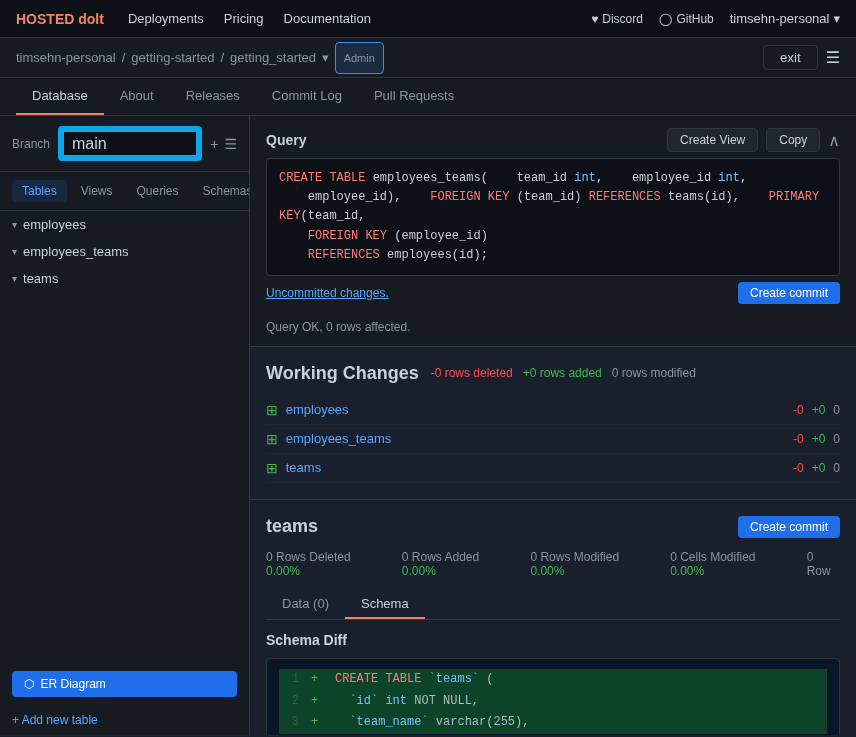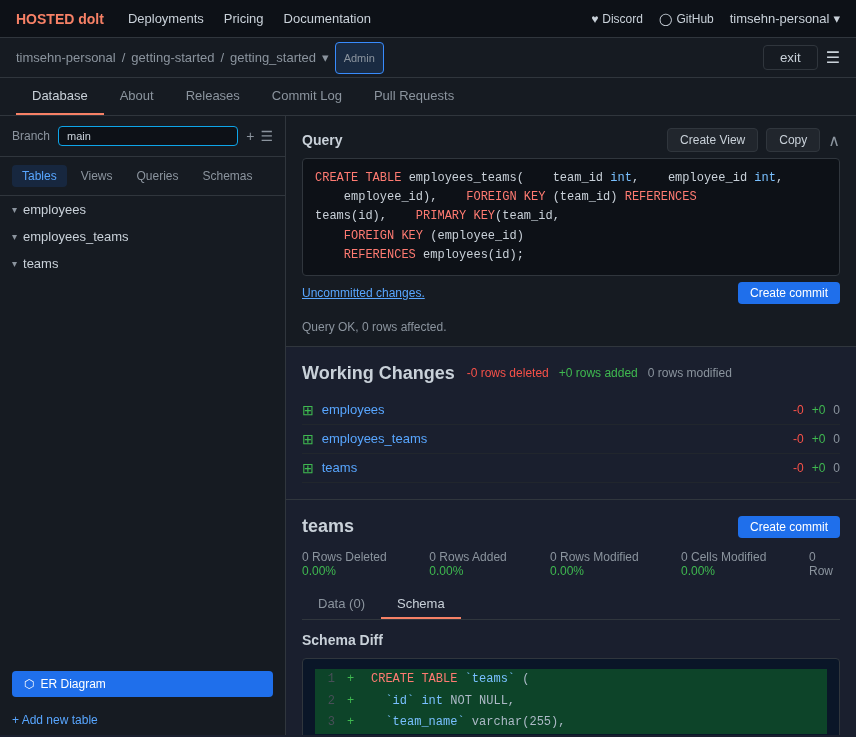--- a/index.html
+++ b/index.html
@@ -59,43 +59,43 @@
       border-bottom: 2px solid transparent;
       white-space: nowrap;
     }
     .main-tab.active { color: #c9d1d9; border-bottom: 2px solid #f78166; }
 
     
     .app-body { display: flex; height: calc(737px - 118px); }
 
     
     .sidebar {
-      width: 286px;
+      width: 250px;
       background: #161b22;
       border-right: 1px solid #30363d;
       display: flex;
       flex-direction: column;
       overflow-y: auto;
     }
     .branch-row {
       display: flex;
       align-items: center;
       padding: 10px 12px;
       gap: 8px;
       border-bottom: 1px solid #30363d;
     }
     .branch-label { color: #8b949e; font-size: 12px; }
     .branch-select {
       flex: 1;
       background: #0d1117;
-      border: 1px solid #0ea5e9;
+      border: 6px solid #0ea5e9;
       color: #c9d1d9;
       border-radius: 4px;
       padding: 3px 8px;
-      font-size: 11px;
+      font-size: 16px;
       appearance: none;
       cursor: pointer;
     }
     .branch-icons { display: flex; gap: 6px; }
     .branch-icon-btn { background: none; border: none; color: #8b949e; cursor: pointer; font-size: 14px; }
 
     .sidebar-tabs {
       display: flex;
       padding: 8px 12px;
       gap: 4px;

